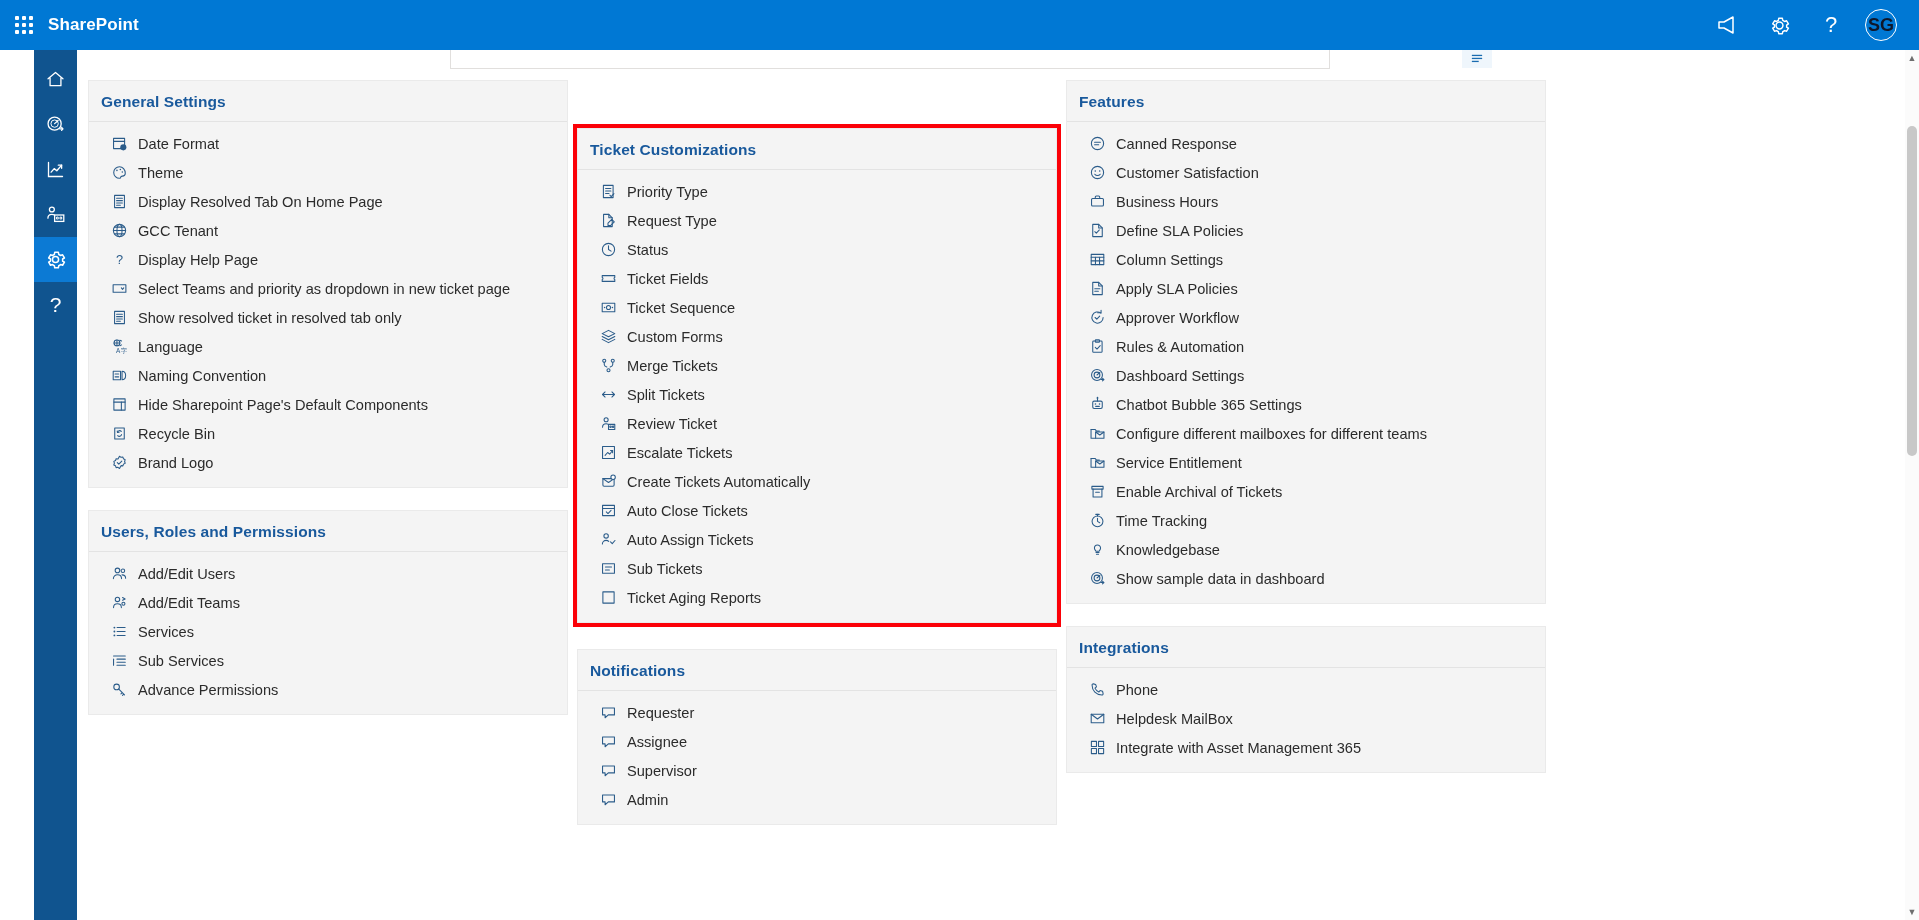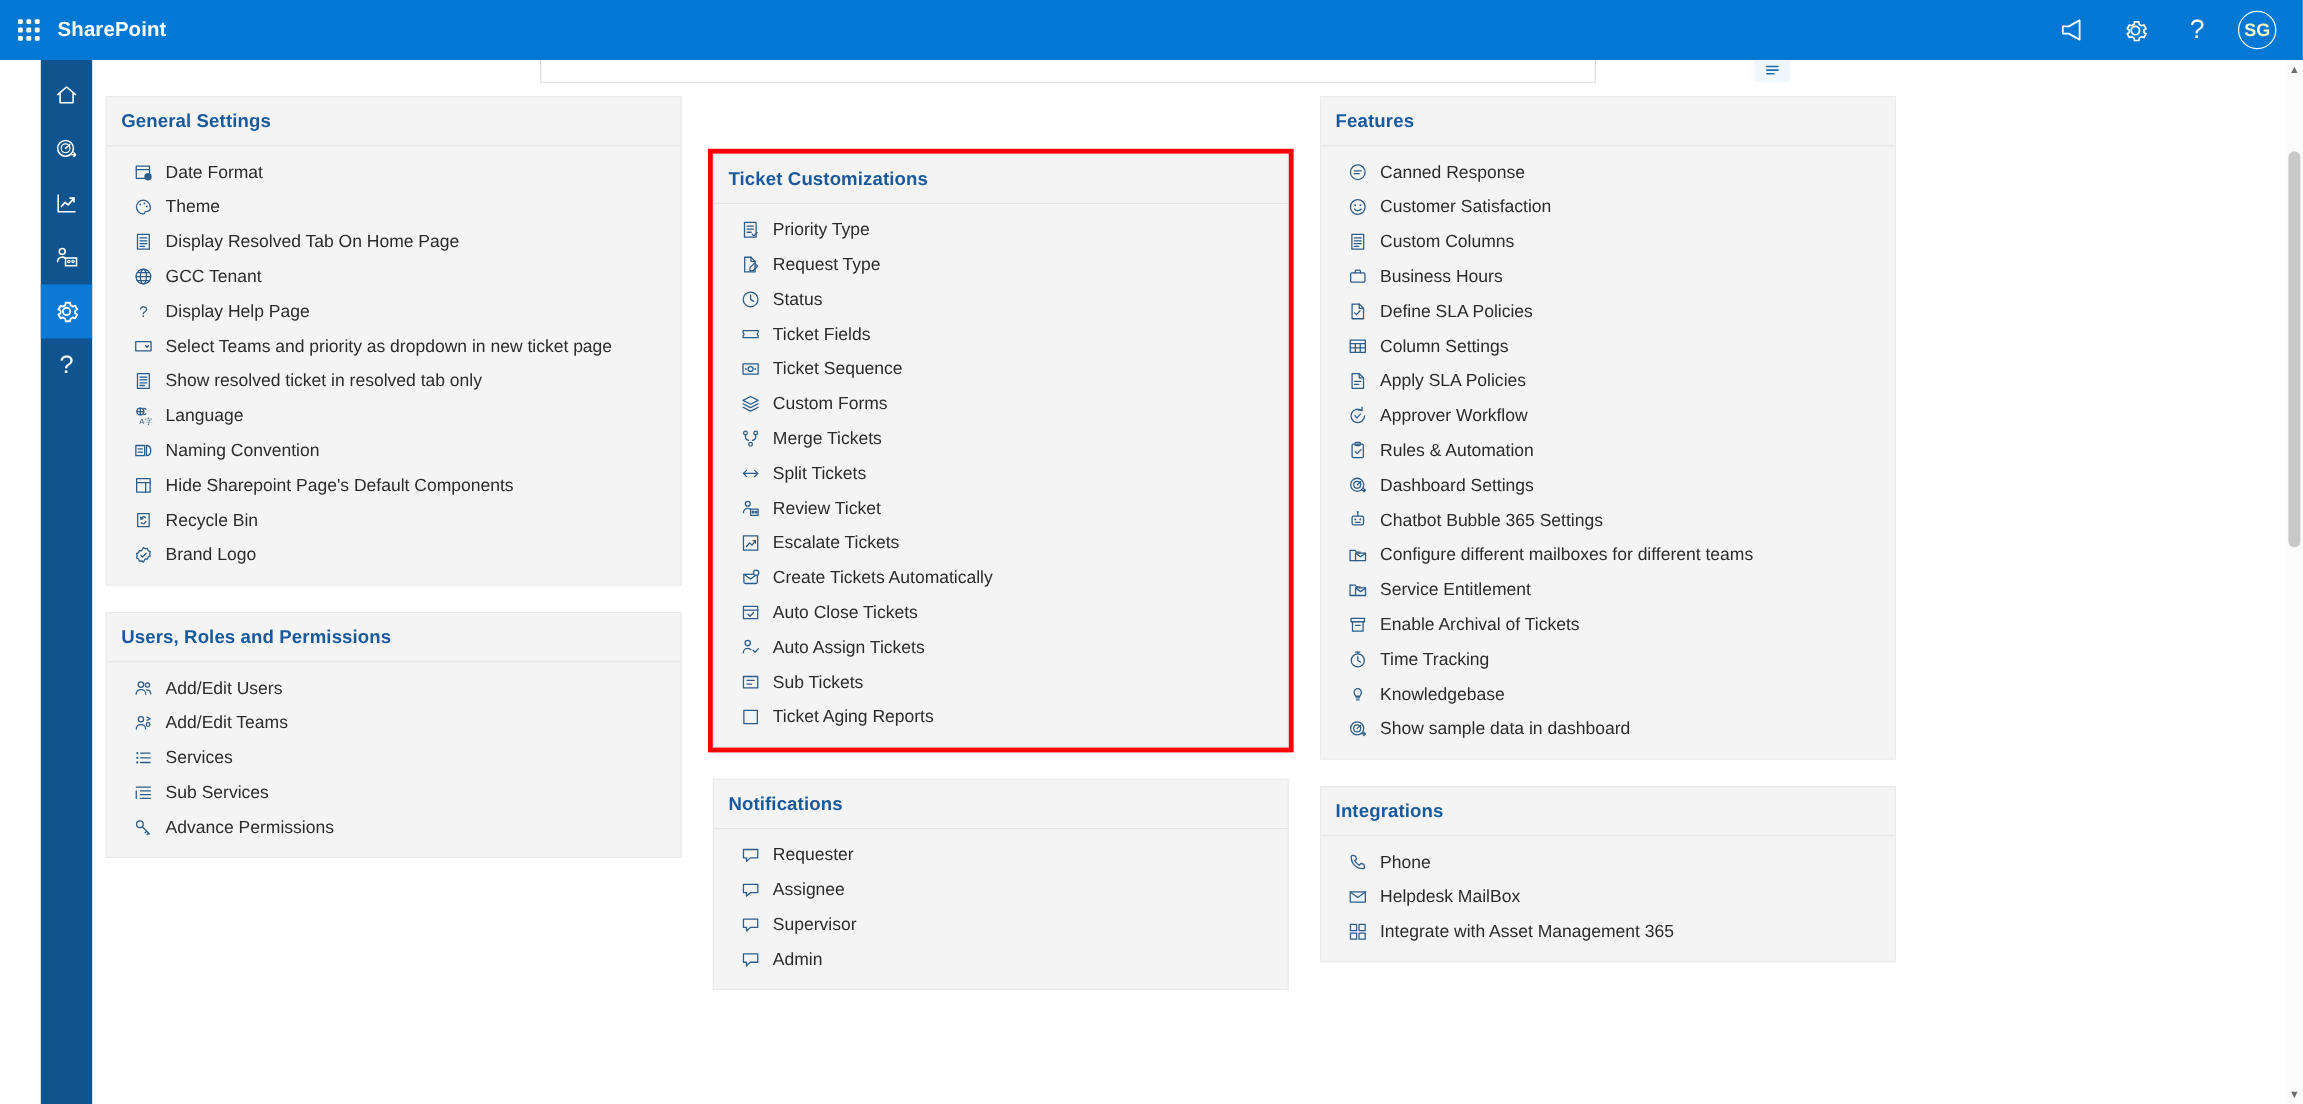--- a/index.html
+++ b/index.html
@@ -54,21 +54,21 @@
     display: flex; align-items: center; gap: 4px;
   }
   .hdr-btn {
     width: 48px; height: 48px;
     display: flex; align-items: center; justify-content: center;
     cursor: pointer;
   }
   .avatar {
     width: 32px; height: 32px; border-radius: 50%;
     border: 1.4px solid #ffffff;
-    color: #fef9c3; font-size: 15px; font-weight: 600;
+    color: #0f172a; font-size: 18px; font-weight: 600;
     display: flex; align-items: center; justify-content: center;
     margin-right: 14px; margin-left: 6px;
     cursor: pointer;
   }
 
   
   .rail {
     position: absolute; top: 50px; left: 0;
     width: 34px; height: 870px;
     background: #ffffff;
@@ -106,21 +106,21 @@
     position: absolute; top: -3px; left: 1385px;
     width: 30px; height: 21px;
     background: #eff6fc;
     display: flex; align-items: center; justify-content: center;
   }
 
   .columns {
     position: absolute; top: 30px; left: 0;
     width: 1842px; height: 821px;
     display: flex;
-    gap: 17px;
+    gap: 0px;
   }
   .col { position: relative; }
   .col-1 { width: 480px; margin-left: 11px; }
   .col-2 { width: 480px; margin-left: 9px; margin-top: 48px; }
   .col-3 { width: 480px; margin-left: 9px; }
 
   .card {
     background: #f4f4f4;
     border: 1px solid #eaeaea;
     margin-bottom: 22px;
@@ -684,32 +684,20 @@
                   <circle cx="7.4" cy="8.2" r=".9" fill="#2b5c8a"></circle>
                   <circle cx="12.6" cy="8.2" r=".9" fill="#2b5c8a"></circle>
                   <path d="M6.8 12a4 4 0 006.4 0" fill="none" stroke="#2b5c8a" stroke-width="1.25" stroke-linejoin="round" stroke-linecap="round"></path>
                 </svg>
               </span>
               <span class="lbl">Customer Satisfaction</span>
             </div>
             <div class="row">
               <span class="ic">
                 <svg width="17" height="17" viewBox="0 0 20 20">
-                  <rect x="4.2" y="2.8" width="11.6" height="14.4" fill="none" stroke="#2b5c8a" stroke-width="1.25" stroke-linejoin="round" stroke-linecap="round"></rect>
-                  <line x1="6.6" y1="6.2" x2="13.4" y2="6.2" fill="none" stroke="#2b5c8a" stroke-width="1.25" stroke-linejoin="round" stroke-linecap="round"></line>
-                  <line x1="6.6" y1="9" x2="13.4" y2="9" fill="none" stroke="#2b5c8a" stroke-width="1.25" stroke-linejoin="round" stroke-linecap="round"></line>
-                  <line x1="6.6" y1="11.8" x2="13.4" y2="11.8" fill="none" stroke="#2b5c8a" stroke-width="1.25" stroke-linejoin="round" stroke-linecap="round"></line>
-                  <line x1="6.6" y1="14.4" x2="11" y2="14.4" fill="none" stroke="#2b5c8a" stroke-width="1.25" stroke-linejoin="round" stroke-linecap="round"></line>
-                </svg>
-              </span>
-              <span class="lbl">Custom Columns</span>
-            </div>
-            <div class="row">
-              <span class="ic">
-                <svg width="17" height="17" viewBox="0 0 20 20">
                   <rect x="3" y="6.4" width="14" height="9" rx="1.2" fill="none" stroke="#2b5c8a" stroke-width="1.25" stroke-linejoin="round" stroke-linecap="round"></rect>
                   <path d="M7.4 6.4V4.8a1.2 1.2 0 011.2-1.2h2.8a1.2 1.2 0 011.2 1.2v1.6" fill="none" stroke="#2b5c8a" stroke-width="1.25" stroke-linejoin="round" stroke-linecap="round"></path>
                 </svg>
               </span>
               <span class="lbl">Business Hours</span>
             </div>
             <div class="row">
               <span class="ic">
                 <svg width="17" height="17" viewBox="0 0 20 20">
                   <path d="M4.4 2.8h7l4.2 4.2v10.2H4.4z" fill="none" stroke="#2b5c8a" stroke-width="1.25" stroke-linejoin="round" stroke-linecap="round"></path>

